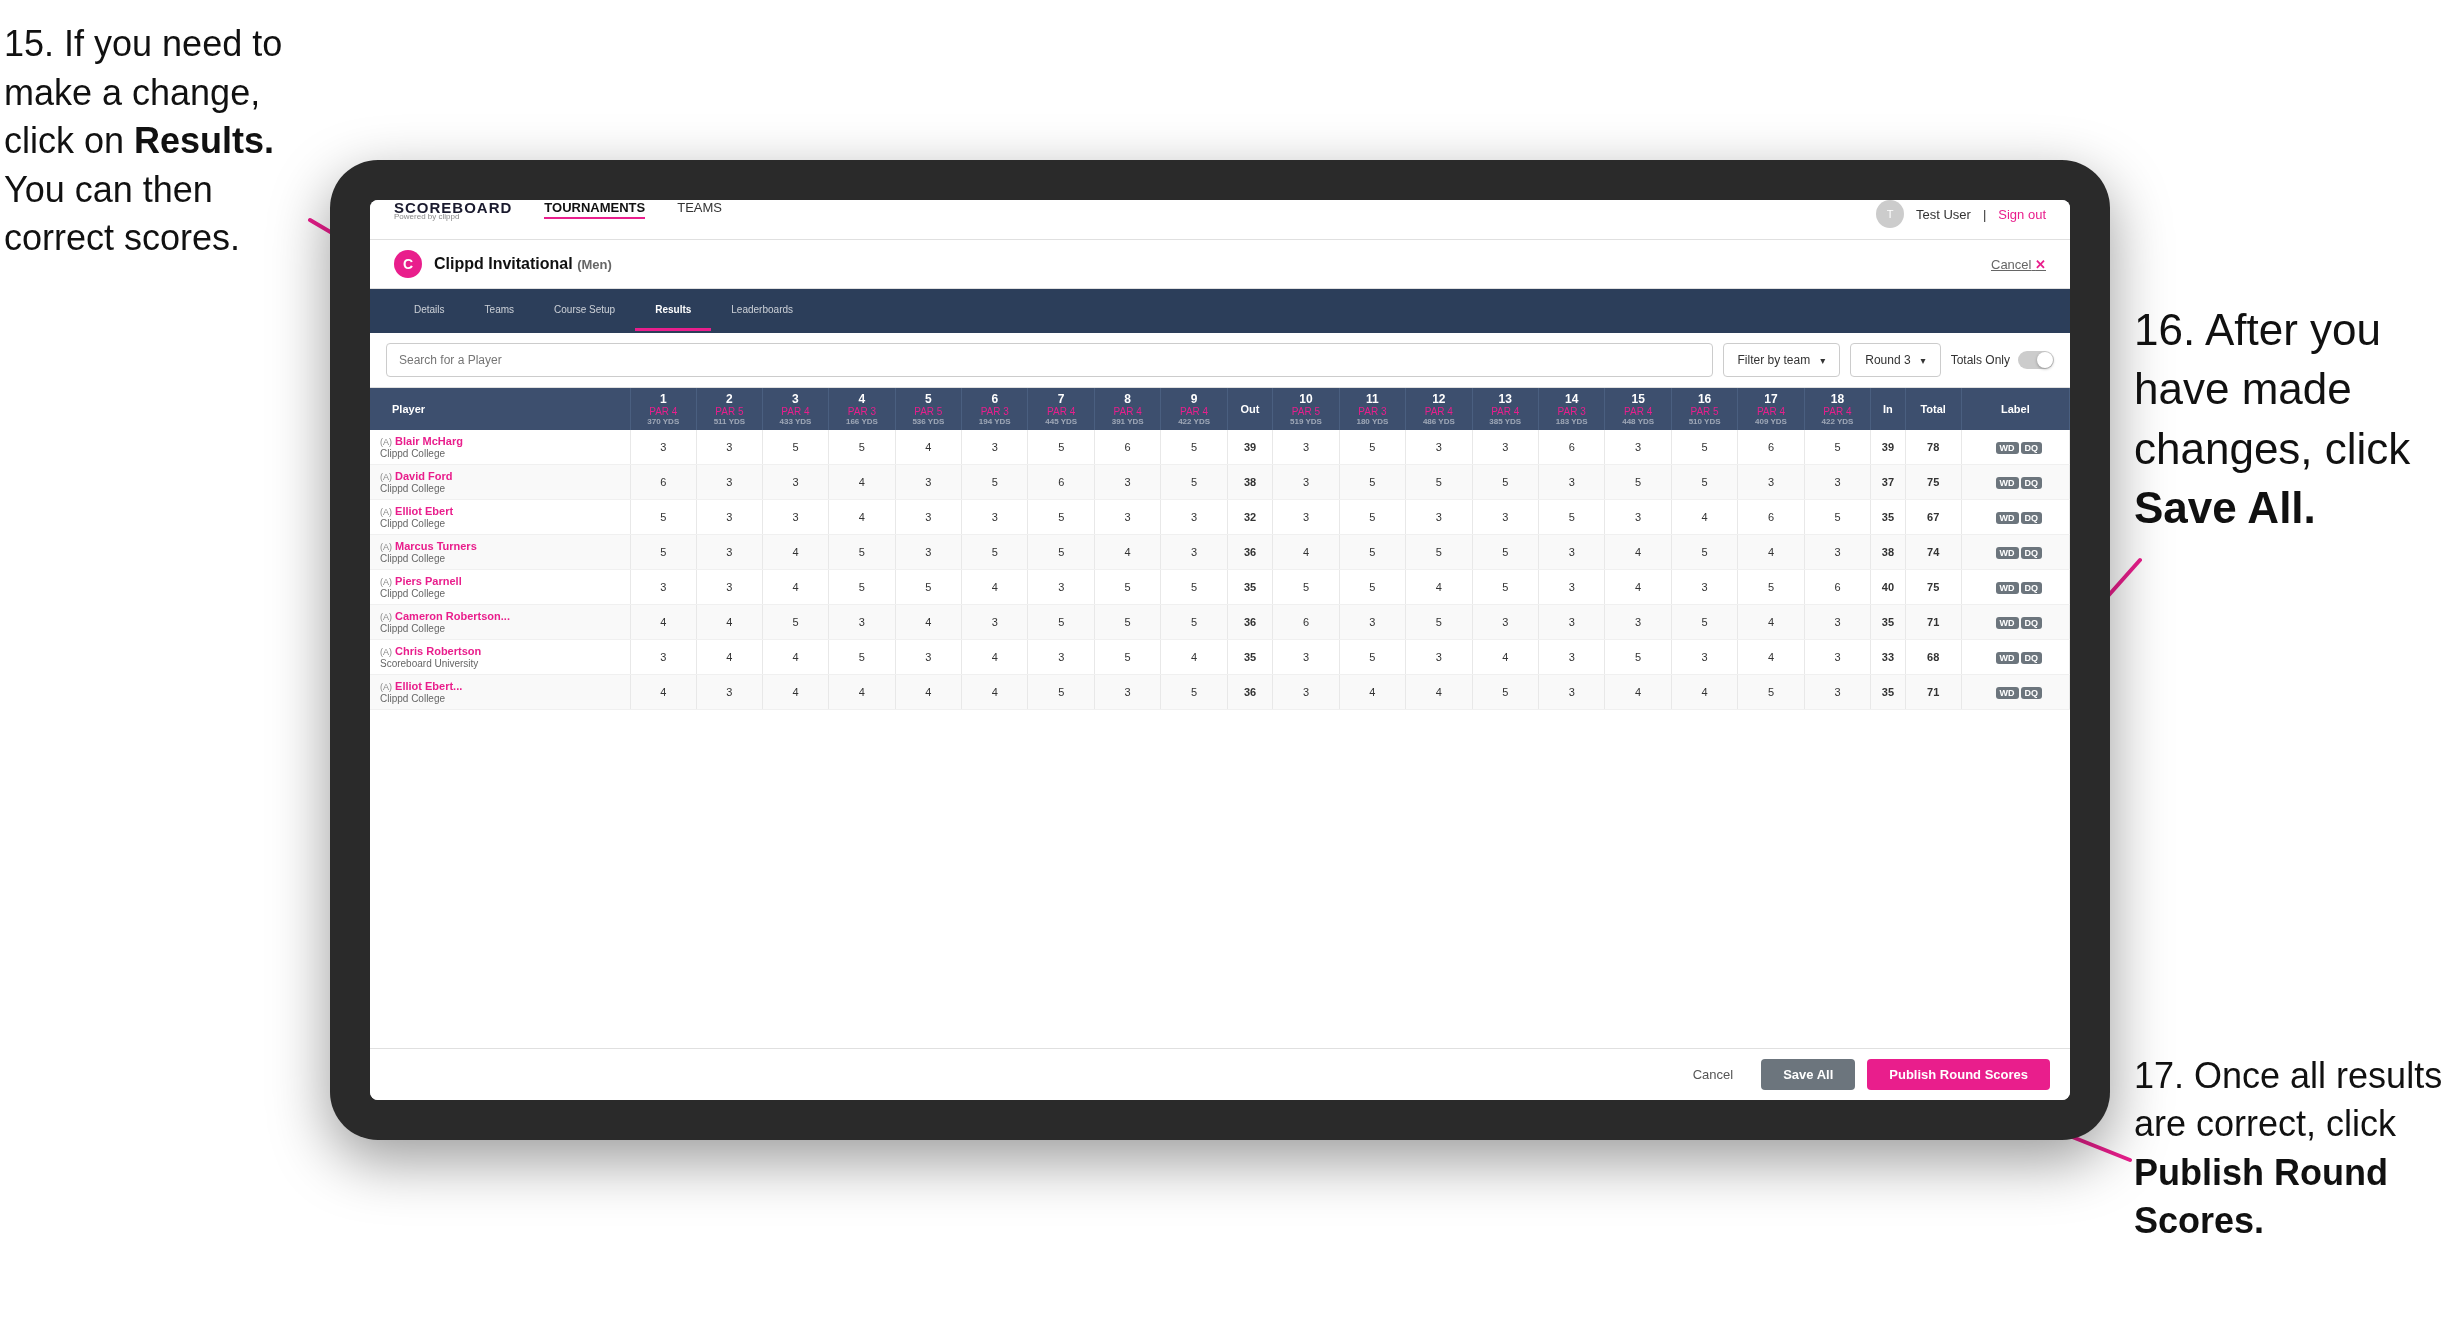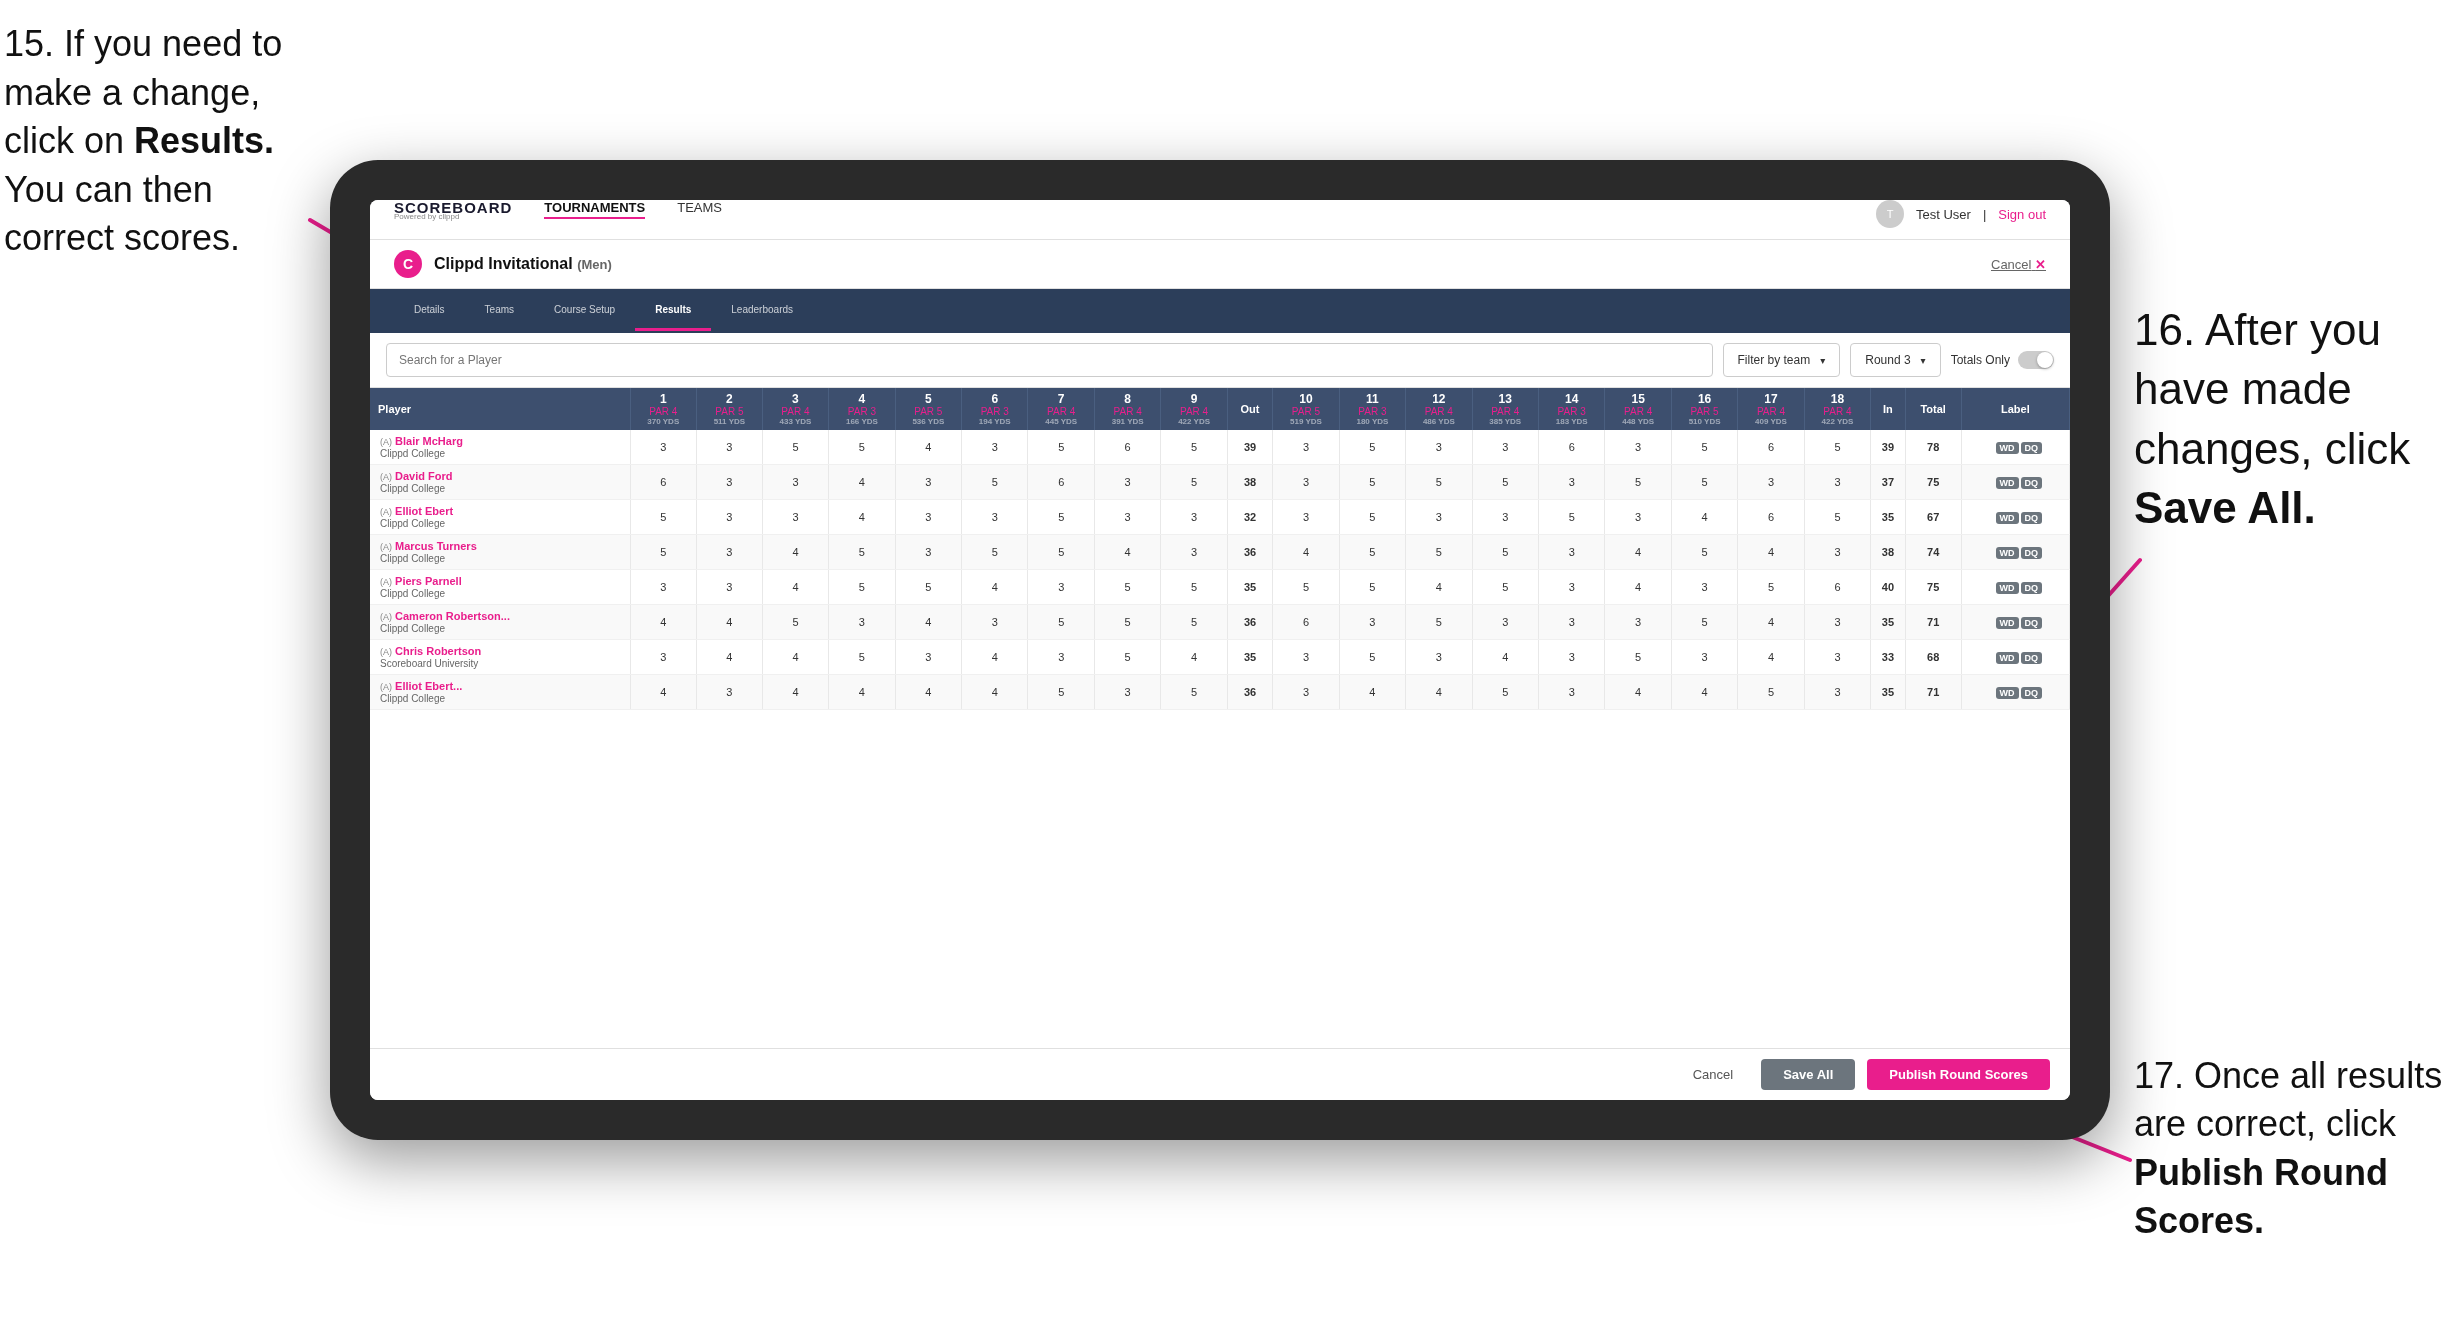--- a/index.html
+++ b/index.html
@@ -299,21 +299,21 @@
       background: #3d4f6e;
       color: #fff;
       padding: 4px 4px;
       text-align: center;
       font-weight: 600;
       border-right: 1px solid #4a5f80;
       white-space: nowrap;
     }
     .scores-table th.player-col {
       text-align: left;
-      padding-left: 8px;
+      padding-left: 22px;
       min-width: 160px;
     }
     .scores-table th .hole-num {
       font-size: 12px;
       font-weight: 700;
     }
     .scores-table th .hole-par {
       font-size: 10px;
       color: #e91e8c;
       font-weight: 400;

